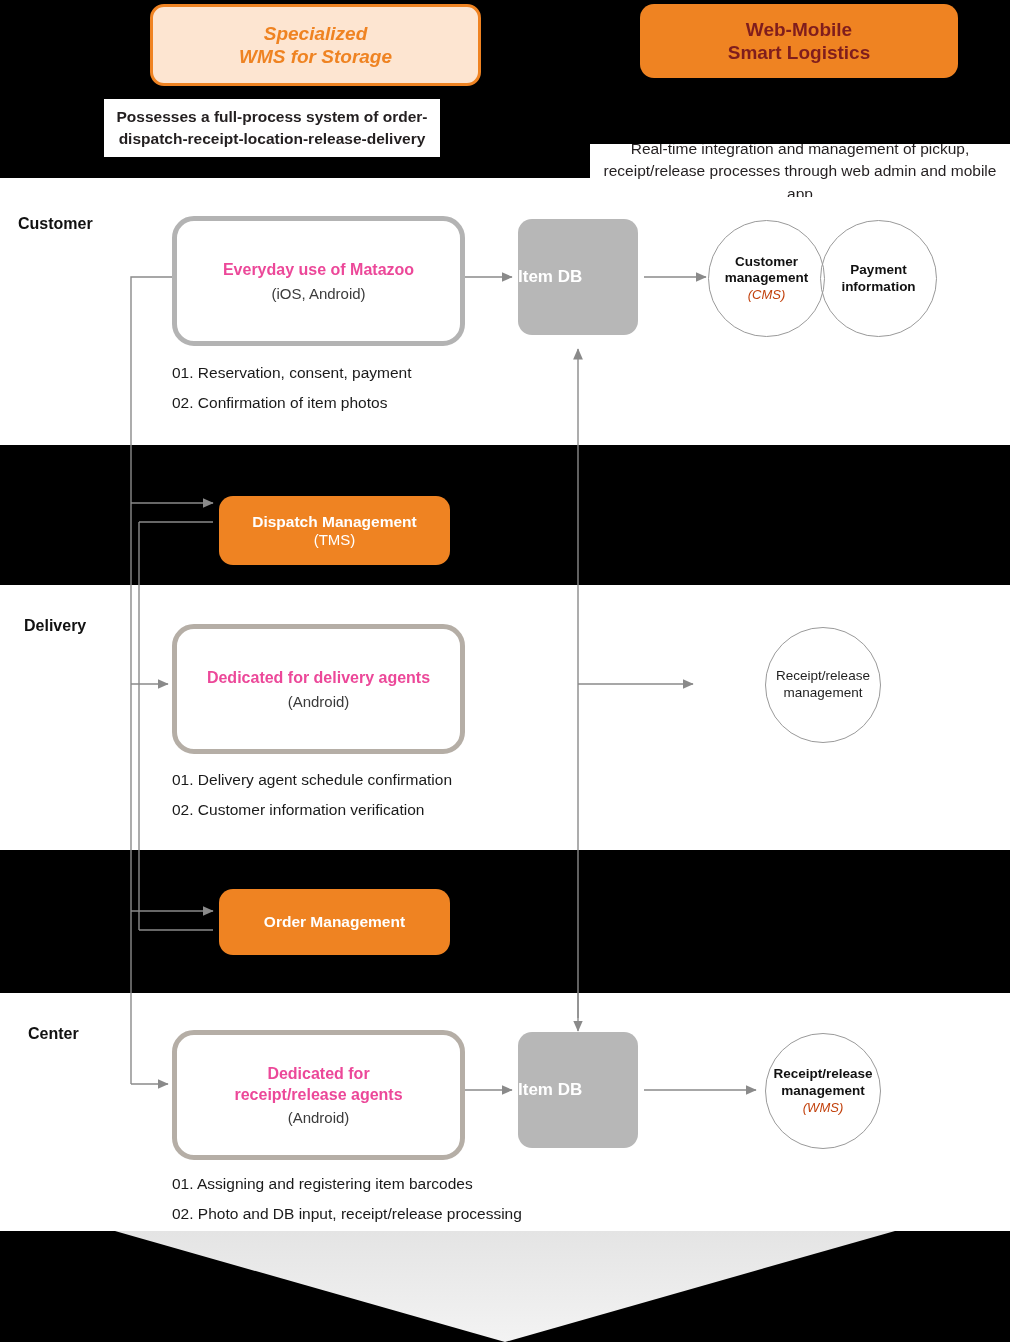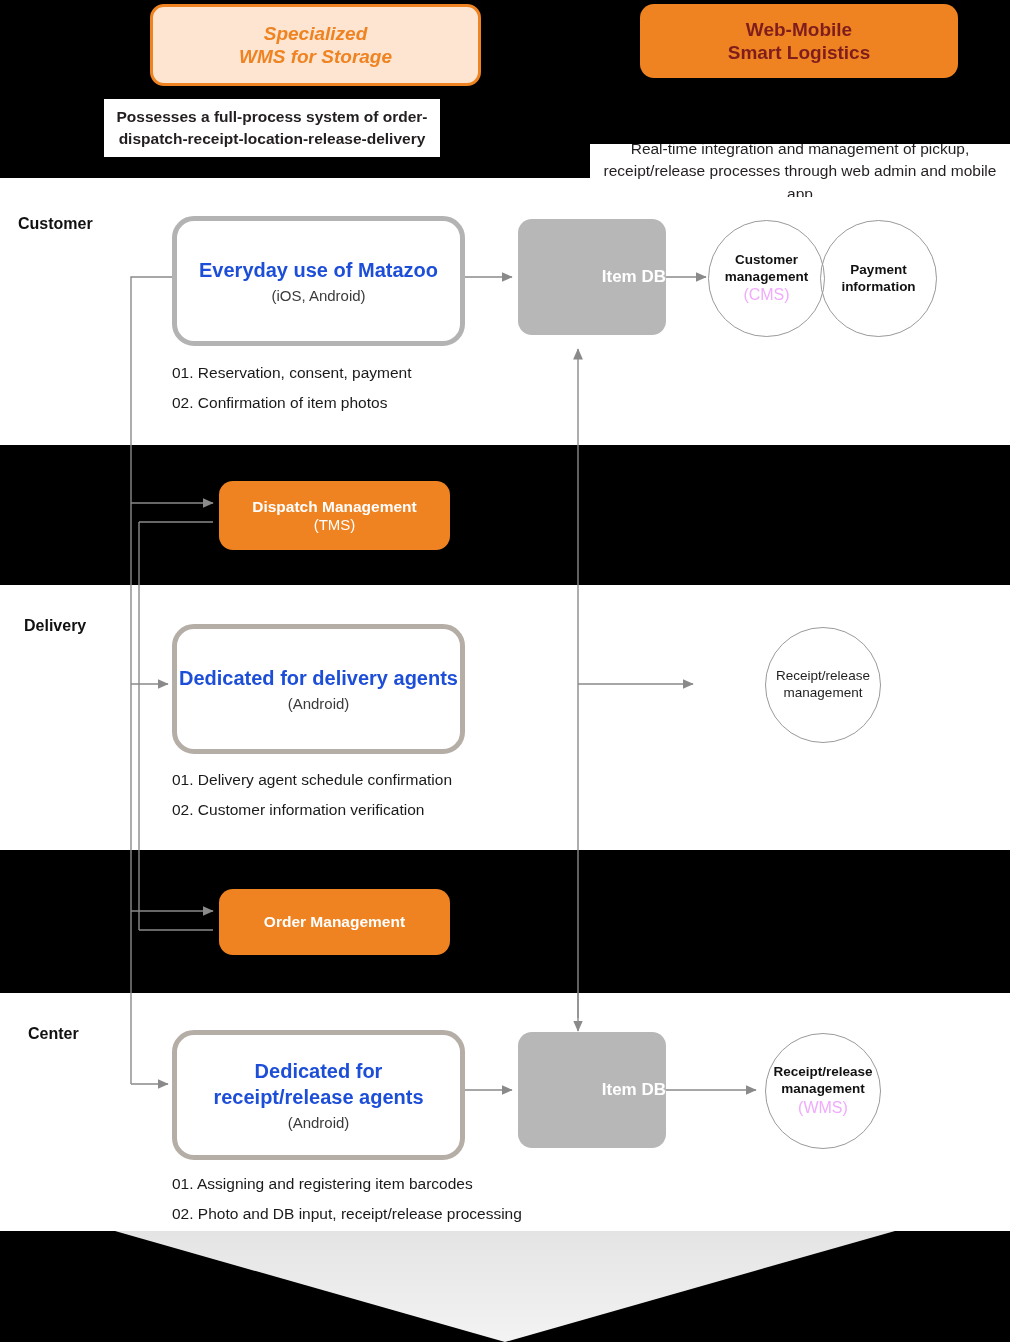--- a/index.html
+++ b/index.html
@@ -38,47 +38,47 @@
   .cap-right .capinner{position:relative;top:1px;}
 
   
   .rowlabel{position:absolute;font-size:16px;font-weight:bold;color:#111;}
 
   
   .appbox{
     position:absolute;background:#ffffff;border:5px solid #b3b3b3;border-radius:22px;
     display:flex;flex-direction:column;align-items:center;justify-content:center;text-align:center;
   }
-  .appbox .t1{font-size:20px;font-weight:bold;color:#1d4ed8;line-height:1.28;}
+  .appbox .t1{font-size:16px;font-weight:bold;color:#ec4899;line-height:1.28;}
   .appbox .t2{font-size:15px;color:#3b3b3b;margin-top:4px;}
   .appbox.warm{border-color:#b5aea6;}
 
   
   .dbbox{
     position:absolute;background:#b7b7b7;border-radius:14px;
-    display:flex;align-items:center;justify-content:flex-end;
-    color:#ffffff;font-weight:bold;font-size:17px;padding-left:28px;
+    display:flex;align-items:center;justify-content:flex-start;
+    color:#ffffff;font-weight:bold;font-size:17px;
   }
 
   
   .orangebox{
     position:absolute;background:#ef8322;border-radius:14px;
     display:flex;flex-direction:column;align-items:center;justify-content:center;
     color:#ffffff;text-align:center;
   }
   .orangebox .o1{font-size:15.5px;font-weight:bold;line-height:1.2;}
   .orangebox .o2{font-size:15px;}
 
   
   .circ{
     position:absolute;border:1px solid #9a9a9a;border-radius:50%;background:transparent;
     display:flex;flex-direction:column;align-items:center;justify-content:center;text-align:center;
   }
   .circ .c1{font-size:13.5px;font-weight:bold;color:#111;line-height:1.24;}
-  .circ .c2{font-size:16px;color:#f0abfc;line-height:1.24;}
+  .circ .c2{font-size:13px;color:#c2410c;line-height:1.24;font-style:italic;}
   .circ .c1.thin{font-weight:normal;font-size:13.5px;color:#1f1f1f;}
 
   
   .steps{position:absolute;font-size:15.5px;color:#1a1a1a;line-height:1.92;}
 
   
   .wires{position:absolute;left:0;top:0;width:1010px;height:1342px;pointer-events:none;}
 </style>
 </head>
 <body>
@@ -171,21 +171,21 @@
   </div>
   <div class="circ" style="left:820px;top:220px;width:115px;height:115px;">
     <div class="c1">Payment information</div>
   </div>
 
   <div class="steps" style="left:172px;top:358px;">
     <div>01. Reservation, consent, payment</div>
     <div>02. Confirmation of item photos</div>
   </div>
 
-  <div class="orangebox" style="left:219px;top:481px;width:231px;height:69px;">
+  <div class="orangebox" style="left:219px;top:496px;width:231px;height:69px;">
     <div class="o1">Dispatch Management</div>
     <div class="o2">(TMS)</div>
   </div>
 
   <div class="rowlabel" style="left:24px;top:617px;">Delivery</div>
 
   <div class="appbox warm" style="left:172px;top:624px;width:283px;height:120px;">
     <div class="t1">Dedicated for delivery agents</div>
     <div class="t2">(Android)</div>
   </div>

